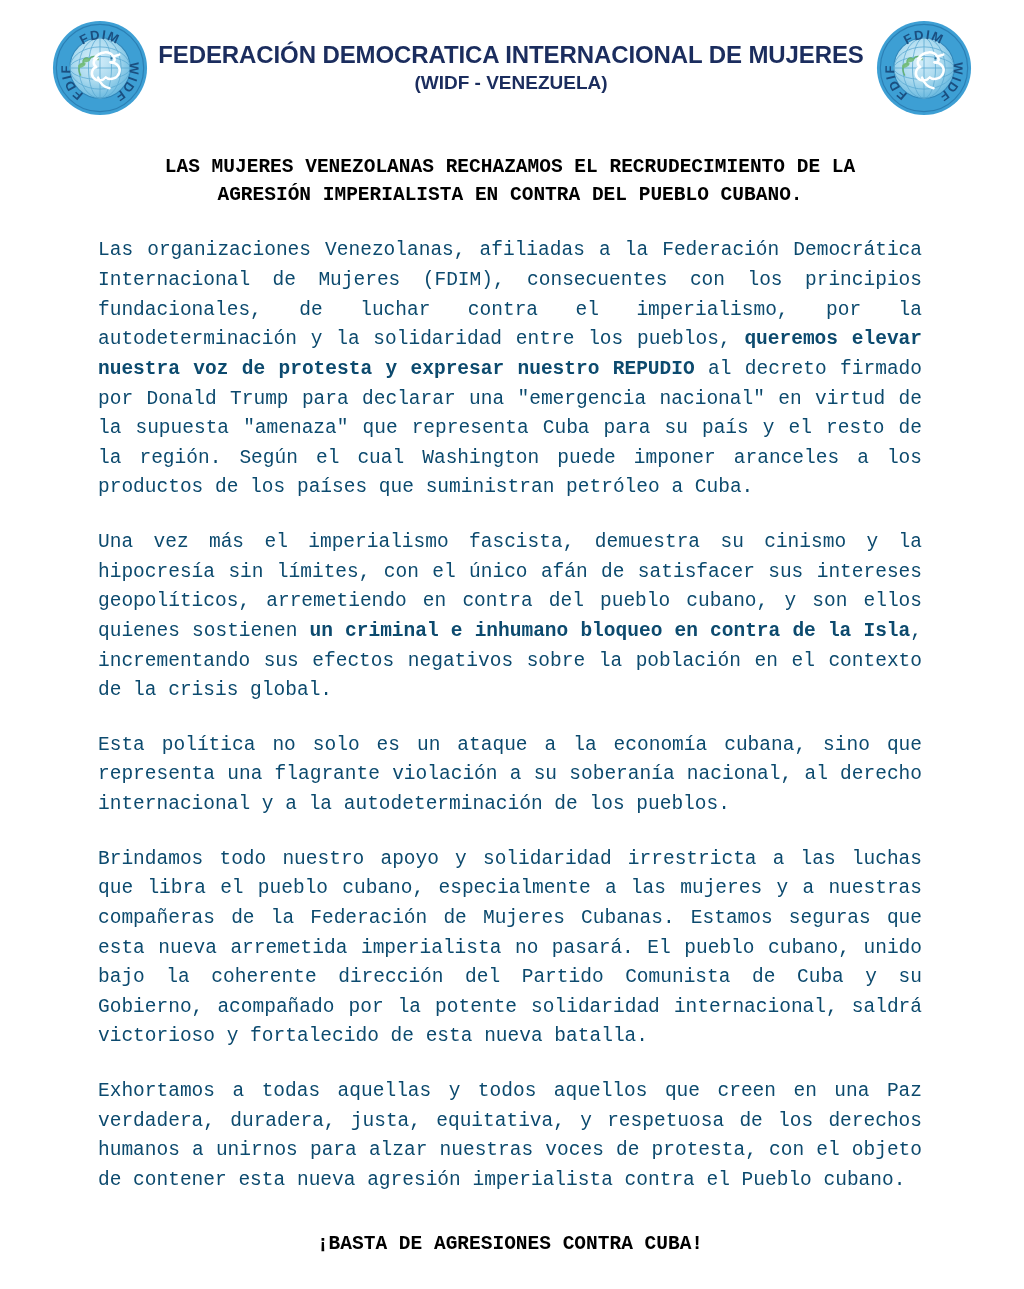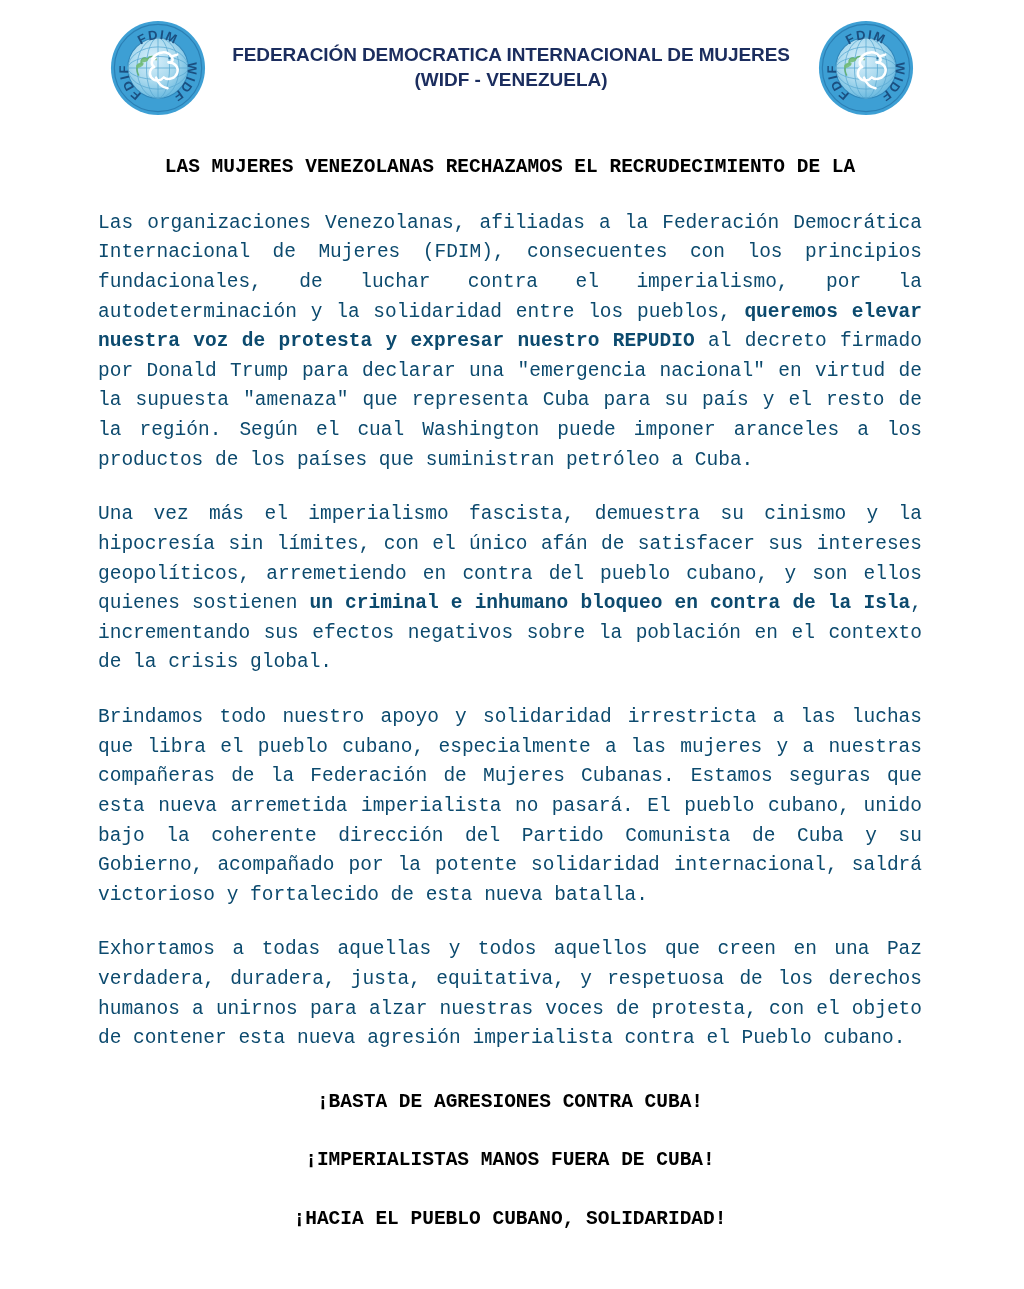--- a/index.html
+++ b/index.html
@@ -46,21 +46,21 @@
   .logo.left  { margin-right: 4px; }
 
   .logo svg { display: block; width: 96px; height: 96px; }
 
   .org-title {
     flex: 1 1 auto;
     text-align: center;
     padding: 0 6px;
   }
   .org-title .line1 {
-    font-size: 19px;
+    font-size: 24px;
     font-weight: bold;
     color: #1b2d5e;
     letter-spacing: -0.1px;
     line-height: 1.18;
     white-space: nowrap;
   }
   .org-title .line2 {
     font-size: 19px;
     font-weight: bold;
     color: #1b2d5e;
@@ -219,25 +219,27 @@
         </g>
       </svg>
     </div>
   </div>
 
   <div class="content">
 
     <h1 class="doc-title">
       <span>LAS MUJERES VENEZOLANAS RECHAZAMOS EL RECRUDECIMIENTO DE LA</span>
       <br>
+      <span>AGRESIÓN IMPERIALISTA EN CONTRA  DEL PUEBLO CUBANO.</span>
     </h1>
 
     <div id="paragraphs">
         <p class="body-par"><span>Las organizaciones Venezolanas, afiliadas a la Federación Democrática Internacional de Mujeres (FDIM), consecuentes con los principios fundacionales, de luchar contra el imperialismo, por la autodeterminación y la solidaridad entre los pueblos, </span><b>queremos elevar nuestra voz de protesta y expresar nuestro REPUDIO</b><span> al decreto firmado por Donald Trump para declarar una "emergencia nacional" en virtud de la supuesta "amenaza" que representa Cuba para su país y el resto de la región. Según el cual Washington puede imponer aranceles a los productos de los países que suministran petróleo a Cuba.</span></p>
         <p class="body-par"><span>Una vez más el imperialismo fascista, demuestra su cinismo y la hipocresía sin límites, con el único afán de satisfacer sus intereses geopolíticos, arremetiendo en contra del pueblo cubano, y son ellos quienes sostienen </span><b>un criminal e inhumano bloqueo en contra de  la Isla</b><span>, incrementando sus efectos negativos sobre la población en el contexto de la crisis global.</span></p>
+        <p class="body-par"><span>Esta política no solo es un ataque a la economía cubana, sino que representa una flagrante violación a su soberanía nacional, al derecho internacional y a la autodeterminación de los pueblos.</span></p>
         <p class="body-par"><span>Brindamos todo nuestro apoyo y solidaridad irrestricta a las luchas que libra el pueblo cubano, especialmente a las mujeres y a nuestras compañeras de la Federación de Mujeres Cubanas. Estamos seguras que esta nueva arremetida imperialista no pasará. El pueblo cubano, unido bajo la coherente dirección del Partido Comunista de Cuba y su Gobierno, acompañado por la potente solidaridad internacional, saldrá victorioso y fortalecido de esta nueva batalla.</span></p>
         <p class="body-par"><span>Exhortamos a todas aquellas y todos aquellos que creen en una Paz verdadera, duradera, justa, equitativa, y respetuosa de los derechos humanos a unirnos para alzar nuestras voces de protesta, con el objeto de contener esta nueva agresión imperialista contra el Pueblo cubano.</span></p>
       </div>
 
     <div class="slogans" id="slogans">
         <div class="slogan">¡BASTA DE AGRESIONES CONTRA CUBA!</div>
         <div class="slogan">¡IMPERIALISTAS MANOS FUERA DE CUBA!</div>
         <div class="slogan">¡HACIA EL PUEBLO CUBANO, SOLIDARIDAD!</div>
       </div>
 

